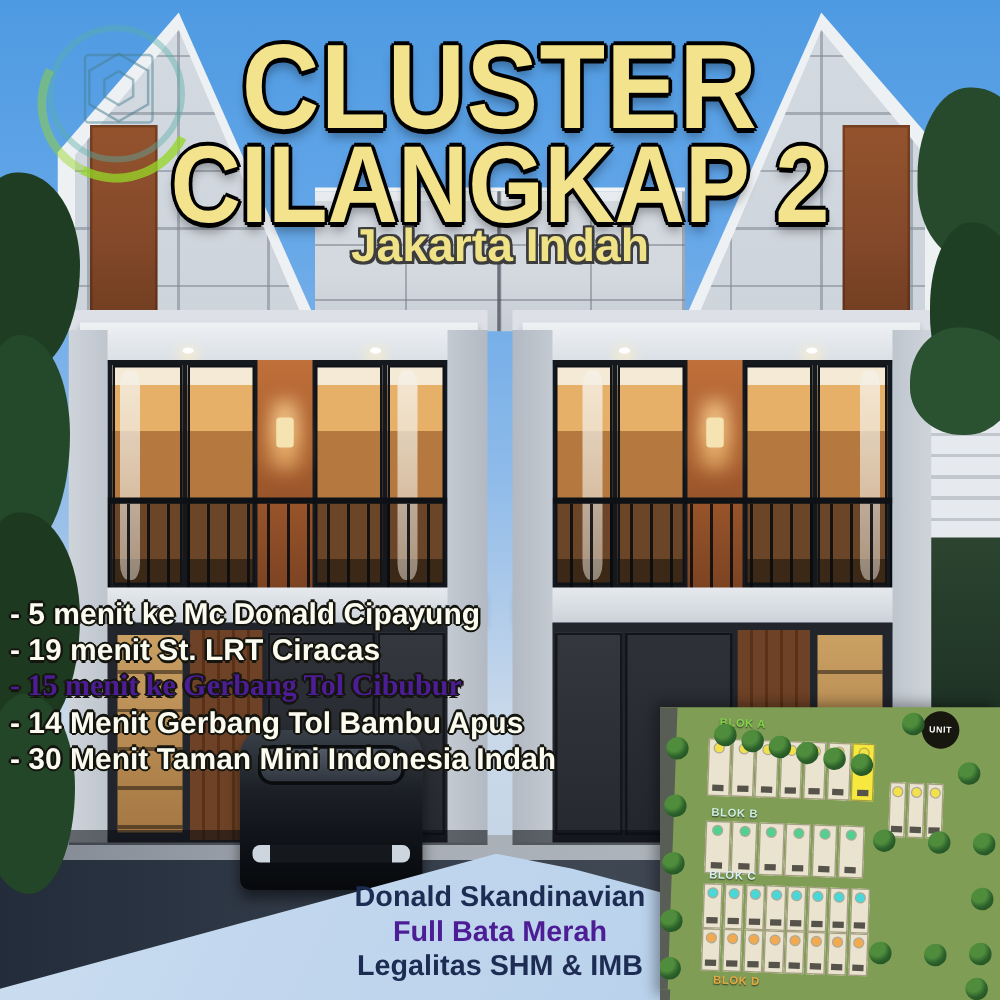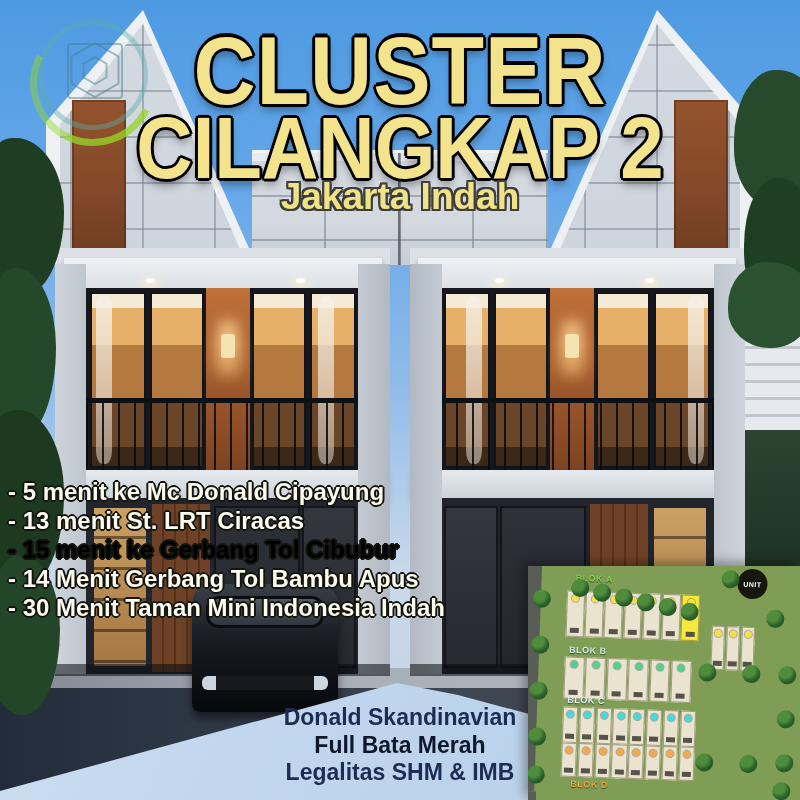--- a/index.html
+++ b/index.html
@@ -207,30 +207,30 @@
   </div>
 
   <div class="titleWrap abs">
     <div class="abs t1 outlineBlack" style="color: rgb(243, 227, 140);">CLUSTER</div>
     <div class="abs t2 outlineBlack" style="color: rgb(243, 227, 140);">CILANGKAP 2</div>
     <div class="abs subtitle" style="color: rgb(239, 226, 135);">Jakarta Indah</div>
   </div>
 
   <div class="abs benefits" id="benefits">
       <div class="benefit-line" style="color: rgb(252, 251, 240);">- 5 menit ke Mc Donald Cipayung</div>
-      <div class="benefit-line" style="color: rgb(252, 251, 240);">- 13 menit St. LRT Ciracas</div>
-      <div class="benefit-line" style="color: #000000;">- 15 menit ke Gerbang Tol Cibubur</div>
+      <div class="benefit-line" style="color: rgb(252, 251, 240);">- 19 menit St. LRT Ciracas</div>
+      <div class="benefit-line" style="color: #4c1d95; font-family: Liberation Serif, serif;">- 15 menit ke Gerbang Tol Cibubur</div>
       <div class="benefit-line" style="color: rgb(252, 251, 240);">- 14 Menit Gerbang Tol Bambu Apus</div>
       <div class="benefit-line" style="color: rgb(252, 251, 240);">- 30 Menit Taman Mini Indonesia Indah</div>
     </div>
 
   <div class="abs wedge"></div>
   <div class="abs footerText">
     <div class="footer-line" style="color: rgb(29, 44, 82);">Donald Skandinavian</div>
-    <div class="footer-line" style="color: #0f172a;">Full Bata Merah</div>
+    <div class="footer-line" style="color: #4c1d95;">Full Bata Merah</div>
     <div class="footer-line" style="color: rgb(29, 44, 82);">Legalitas SHM &amp; IMB</div>
   </div>
 
   <div class="abs siteplan" id="siteplan" style="background: rgb(127, 157, 85);">
     <div class="abs tilt" id="planTilt" style="background: rgb(127, 157, 85);">
         <div style="left: 34px; top: 28px; width: 22px; height: 242px; background: rgb(88, 93, 85);"></div>
         <div style="left: 246px; top: 102px; width: 24px; height: 168px; background: rgb(88, 93, 85);"></div>
         <div class="lot" style="left: 48px; top: 40px; width: 17.7px; height: 46px; background: rgb(233, 227, 207);">
           <div class="marker" style="left: 5.35px; top: 4px; background: rgb(242, 225, 74);"></div>
           <div class="roofmark" style="left: 4.35px; bottom: 4px;"></div>

